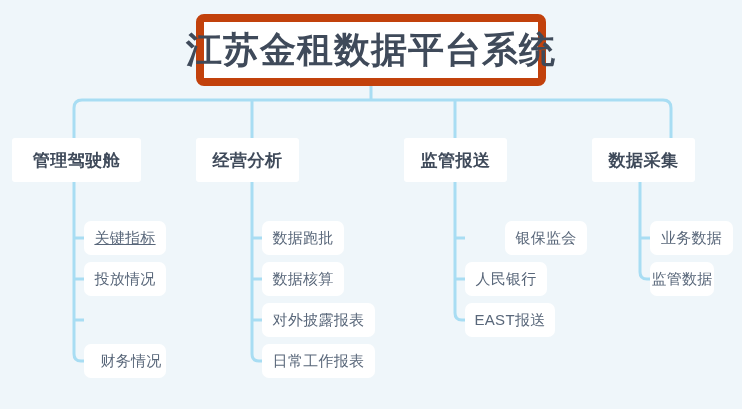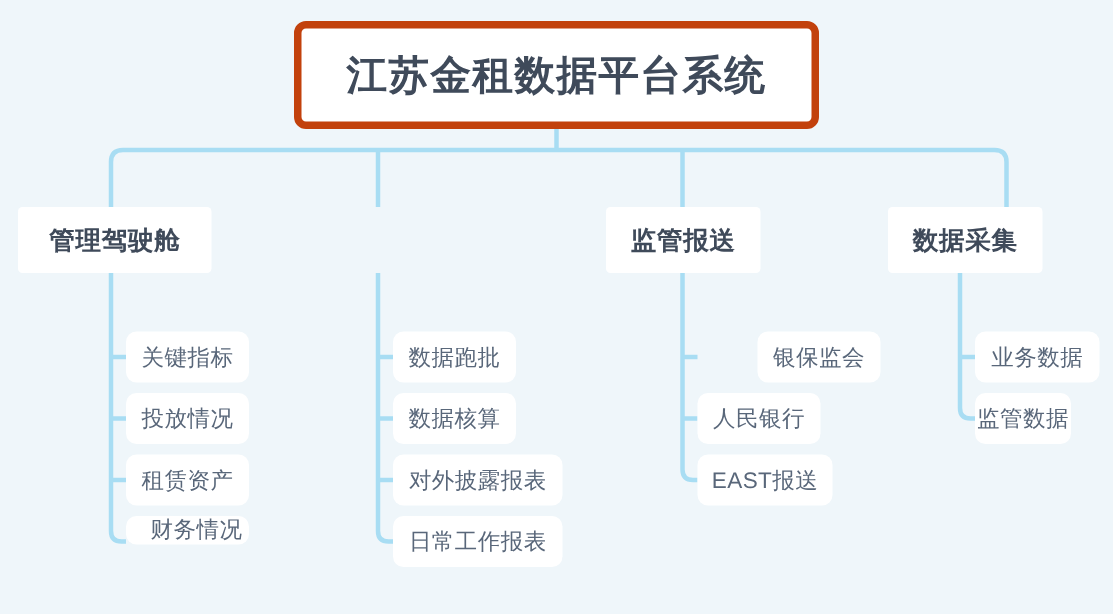--- a/index.html
+++ b/index.html
@@ -16,24 +16,24 @@
 
   
   .node{
     position:absolute;
     box-sizing:border-box;
     background:#ffffff;
     display:flex;align-items:center;justify-content:center;
     white-space:nowrap;
   }
   .root{
-    border:5px solid #c2410c;
+    border:8px solid #c2410c;
     border-radius:8px;
     color:#3f4a5a;
-    font-size:27px;
+    font-size:36px;
     font-weight:bold;
     letter-spacing:1px;
   }
   .branch{
     border-radius:3px;
     color:#3f4a5a;
     font-size:17px;
     font-weight:bold;
     letter-spacing:.5px;
   }
@@ -78,33 +78,33 @@
     </g>
   </svg>
 
   <div class="node root" style="left:196px;top:14px;width:350px;height:72px;">
     <span>江苏金租数据平台系统</span>
   </div>
 
   <div class="node branch" style="left:12px;top:138px;width:129px;height:44px;">
     <span>管理驾驶舱</span>
   </div>
-  <div class="node leaf" style="left:84px;top:221px;width:82px;height:34px;">
+  <div class="node leaf" style="left:84px;top:221px;width:82px;height:34px;text-decoration:underline;">
     <span>关键指标</span>
   </div>
   <div class="node leaf" style="left:84px;top:262px;width:82px;height:34px;">
     <span>投放情况</span>
   </div>
-  <div class="node leaf" style="left:84px;top:303px;width:82px;height:34px;">
-    <span>租赁资产</span>
-  </div>
-  <div class="node leaf" style="left:84px;top:344px;width:82px;height:19px;padding-left:12px;">
+  <div class="node leaf" style="left:84px;top:344px;width:82px;height:34px;padding-left:12px;">
     <span>财务情况</span>
   </div>
 
+  <div class="node branch" style="left:196px;top:138px;width:103px;height:44px;">
+    <span>经营分析</span>
+  </div>
   <div class="node leaf" style="left:262px;top:221px;width:82px;height:34px;">
     <span>数据跑批</span>
   </div>
   <div class="node leaf" style="left:262px;top:262px;width:82px;height:34px;">
     <span>数据核算</span>
   </div>
   <div class="node leaf" style="left:262px;top:303px;width:113px;height:34px;">
     <span>对外披露报表</span>
   </div>
   <div class="node leaf" style="left:262px;top:344px;width:113px;height:34px;text-align:right;">

